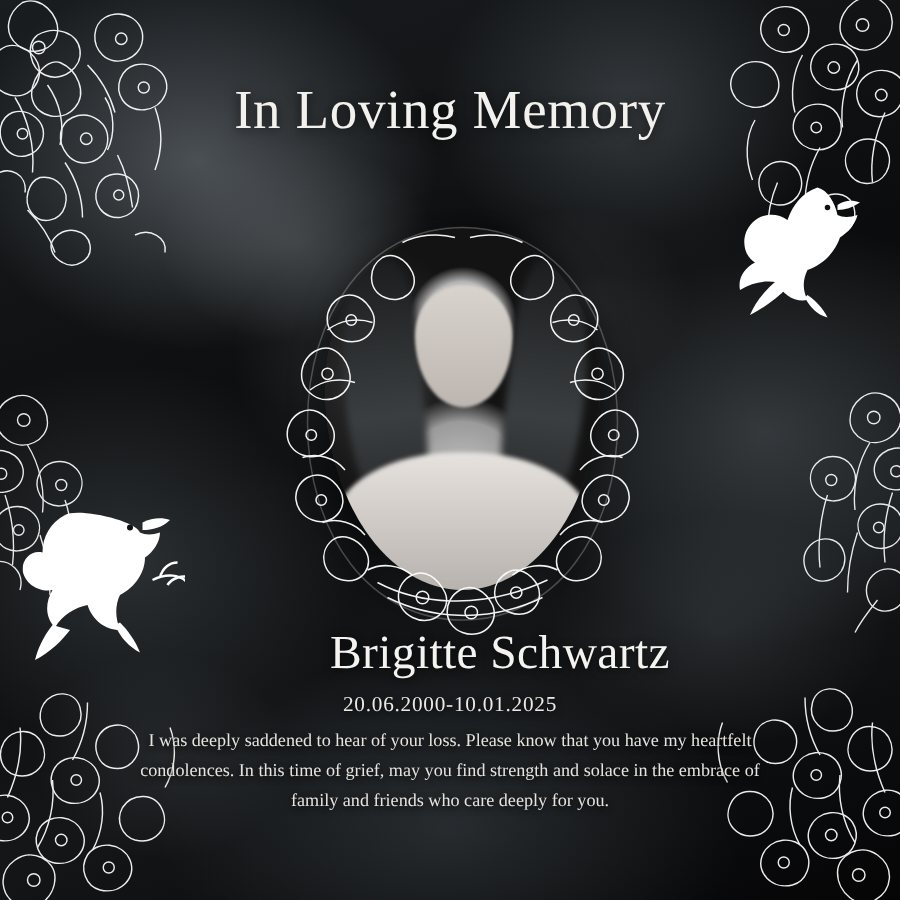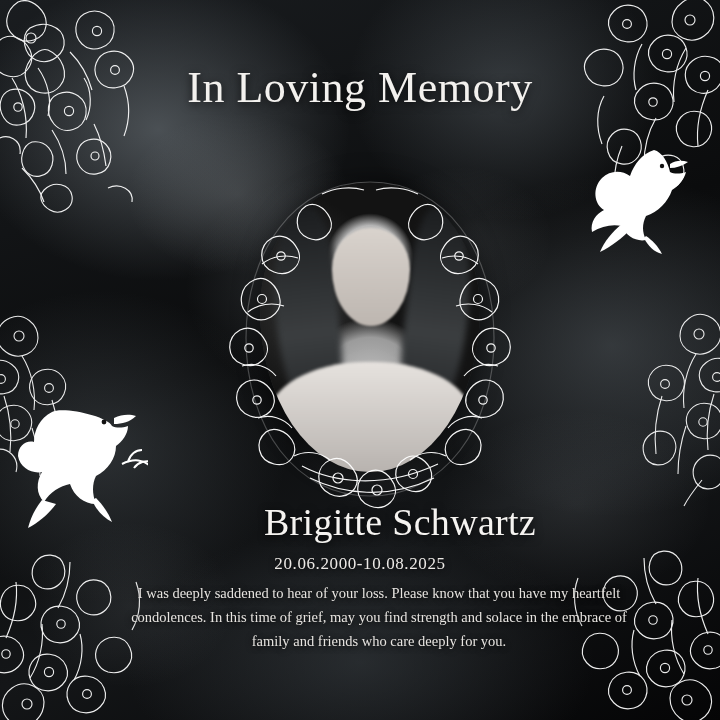--- a/index.html
+++ b/index.html
@@ -113,21 +113,20 @@
     letter-spacing:0.6px;
     text-shadow:0 1px 6px rgba(0,0,0,0.85);
   }
   #message {
     position:absolute; top:582px; left:108px; width:504px;
     text-align:center;
     color:#e7e4e0;
     font-size:14.5px;
     line-height:1.65;
     text-shadow:0 1px 6px rgba(0,0,0,0.9);
-    margin-left:19px;
   }
   svg { display:block; }
 </style>
 </head>
 <body>
 
 <div id="card">
 
   <div id="smoke"></div>
 
@@ -371,17 +370,17 @@
 
           <path d="M100 306 C130 322 180 330 236 304"></path>
           <path d="M108 318 C140 334 186 340 232 318"></path>
         </g>
       </svg>
     </div>
   </div>
 
   <div id="name">Brigitte Schwartz</div>
 
-  <div id="dates">20.06.2000-10.08.2025</div>
+  <div id="dates">20.06.2000-10.01.2025</div>
 
   <div id="message">I was deeply saddened to hear of your loss. Please know that you have my heartfelt condolences. In this time of grief, may you find strength and solace in the embrace of family and friends who care deeply for you.</div>
 
 </div>
 
 </body></html>

